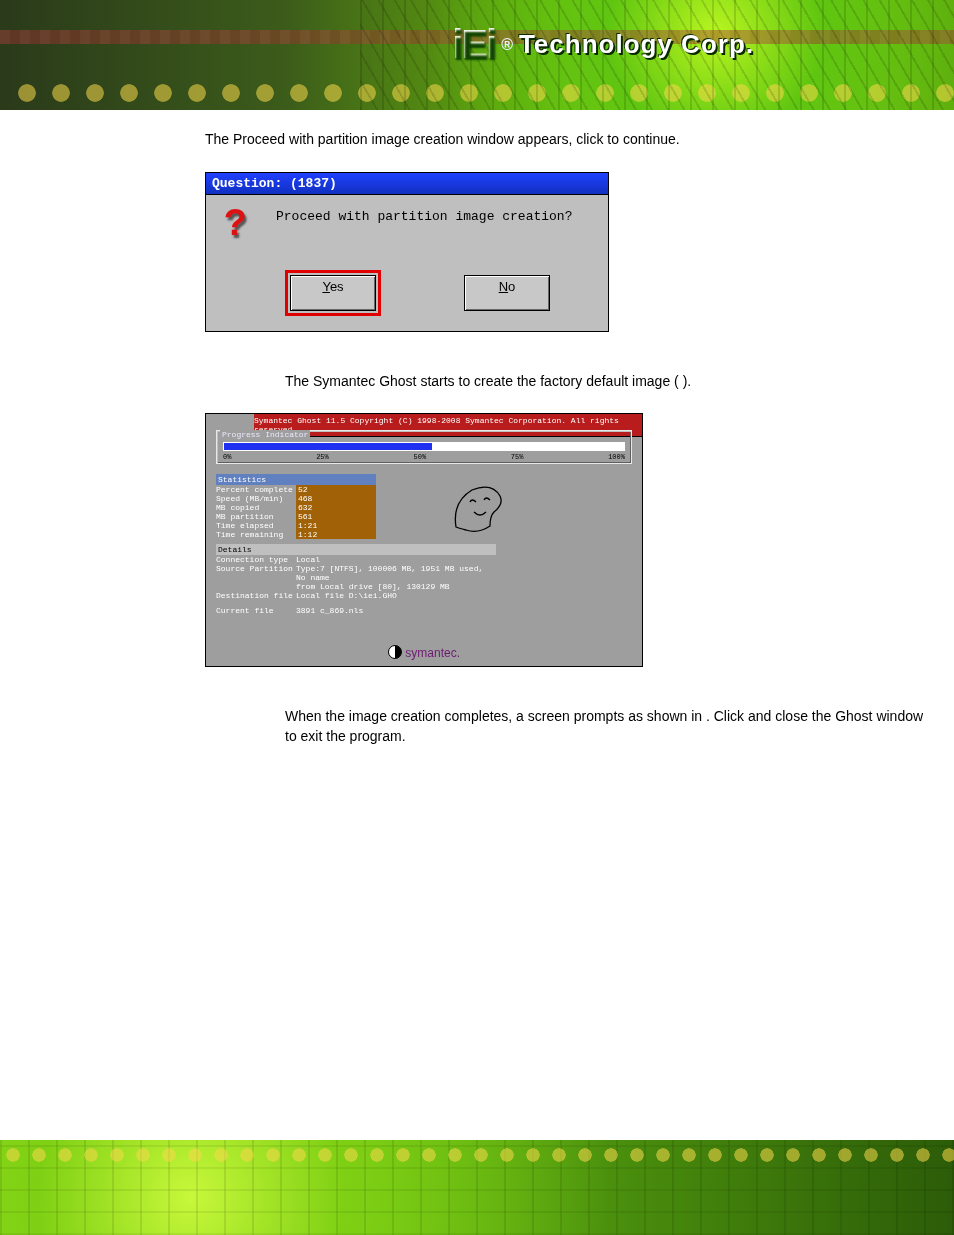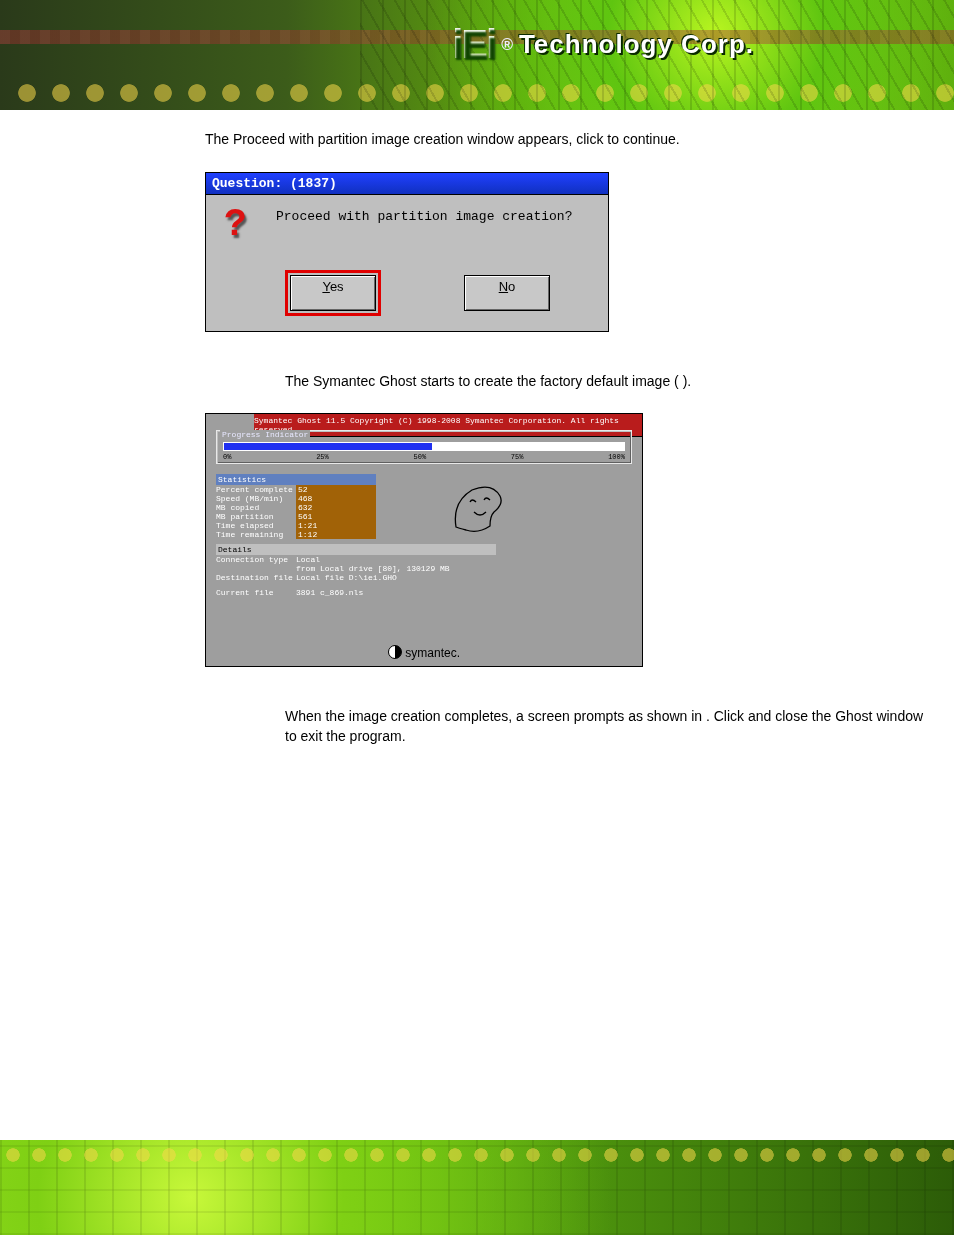--- a/index.html
+++ b/index.html
@@ -157,21 +157,21 @@
   .stat-row{display:flex;font-size:8px}
   .stat-row .lab{flex:0 0 80px;white-space:nowrap}
   .stat-row .val{flex:1;background:#a16207;color:#fff;padding:0 2px}
   .ghost-details{position:absolute;top:130px;left:10px;width:280px}
   .ghost-details .hdr{background:#bfbfbf;color:#000;padding:1px 2px;font-size:8px}
   .det-row{display:flex;font-size:8px}
   .det-row .lab{flex:0 0 80px}
   .det-row .val{flex:1;color:#fff}
   .ghost-logo{
     position:absolute;bottom:6px;left:0;right:0;text-align:center;
-    font-family:Arial;font-size:12px;color:#000000;
+    font-family:Arial;font-size:12px;color:#701a75;
   }
   .ghost-logo .sw{display:inline-block;width:14px;height:14px;border-radius:50%;
     background:conic-gradient(#000 0 180deg,#fff 180deg 360deg);vertical-align:-2px;border:1px solid #000}
   .ghost-face{
     position:absolute;top:68px;left:240px;width:60px;height:55px;
   }
   .ghost-face svg{width:100%;height:100%}
 
   
   .dlg3{
@@ -283,20 +283,24 @@
           </svg>
       </div>
 
       <div class="ghost-details">
         <div class="hdr">Details</div>
         <div class="det-row">
             <span class="lab">Connection type</span>
             <span class="val">Local</span>
           </div>
         <div class="det-row">
+            <span class="lab">Source Partition</span>
+            <span class="val">Type:7 [NTFS], 100006 MB, 1951 MB used, No name</span>
+          </div>
+        <div class="det-row">
             <span class="lab"></span>
             <span class="val">from Local drive [80], 130129 MB</span>
           </div>
         <div class="det-row">
             <span class="lab">Destination file</span>
             <span class="val">Local file D:\iei.GHO</span>
           </div>
         <div class="det-row" style="margin-top:6px">
             <span class="lab">Current file</span>
             <span class="val">3891 c_869.nls</span>

